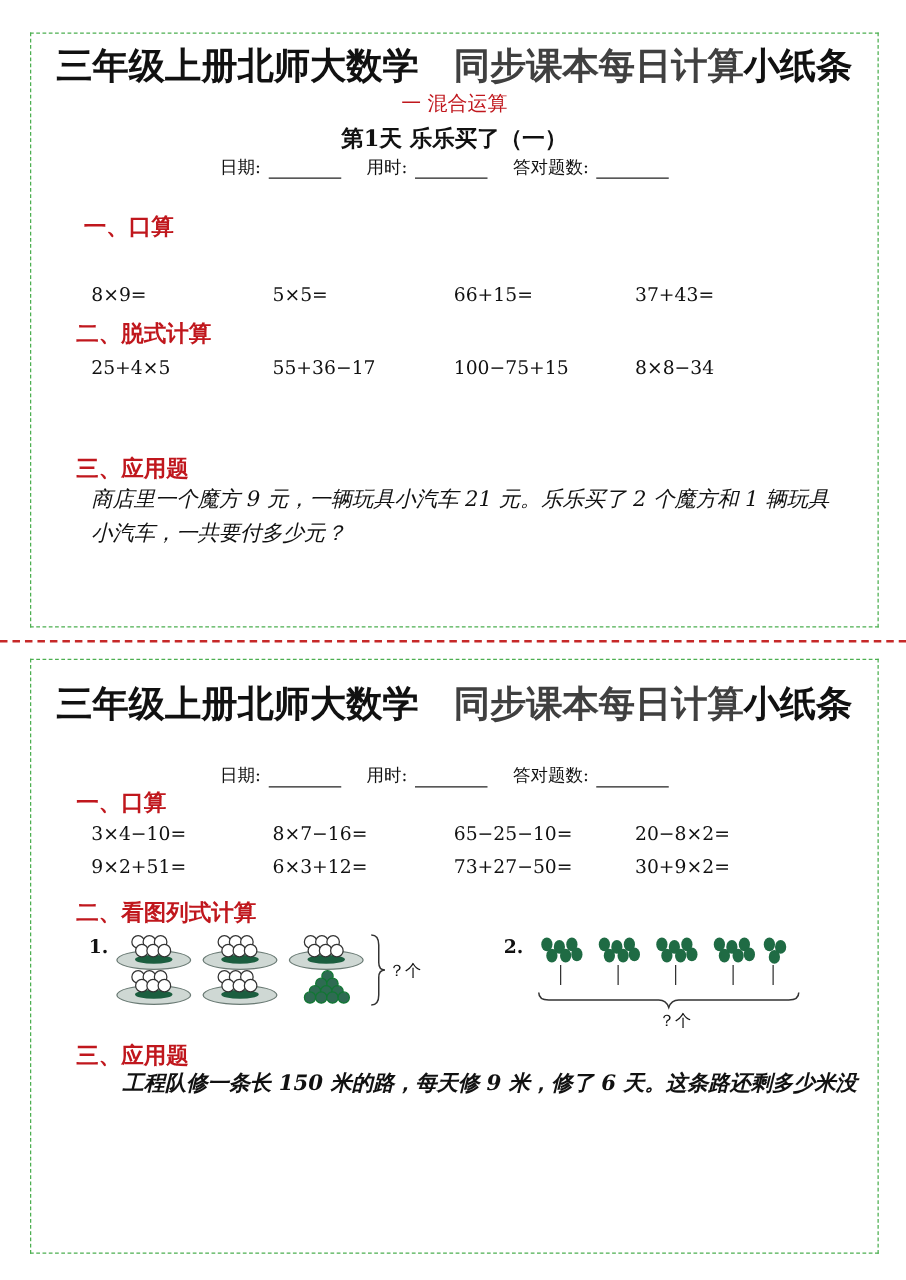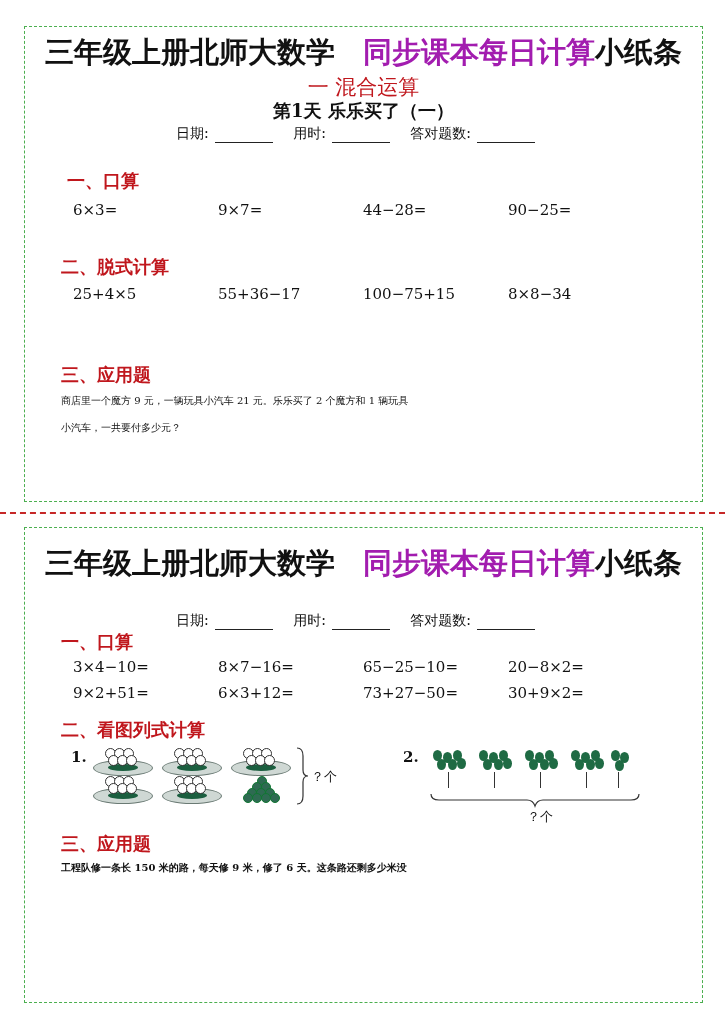--- a/index.html
+++ b/index.html
@@ -4,30 +4,30 @@
 <style>
   html, body { margin:0; padding:0; background:#ffffff; }
   body { width:725px; height:1024px; position:relative; overflow:hidden;
          font-family:"DejaVu Serif","Liberation Serif",serif; color:#111; }
   .card { position:absolute; left:24px; width:679px; border:1.5px dashed #4caf50; box-sizing:border-box; }
   #card1 { top:26px; height:476px; }
   #card2 { top:527px; height:476px; }
   .cutline { position:absolute; left:0; top:512px; width:725px; border-top:2px dashed #c62828; }
   .title { position:absolute; left:0; width:100%; text-align:center; font-weight:bold;
            font-size:29px; letter-spacing:0px; font-family:"DejaVu Sans","Liberation Sans",sans-serif; }
-  .title .red { color:#a21caf;margin-left:28px; }
-  .unit { position:absolute; left:0; width:100%; text-align:center; color:#c0171d; font-size:21px; }
+  .title .red { color:#404040;margin-left:28px; }
+  .unit { position:absolute; left:0; width:100%; text-align:center; color:#c0171d; font-size:16px; }
   .day { position:absolute; left:0; width:100%; text-align:center; font-size:18px; font-weight:bold; }
   .meta { position:absolute; left:0; width:100%; text-align:center; font-size:14px; }
   .meta .blank { display:inline-block; width:58px; border-bottom:1px solid #222; margin:0 16px 0 6px; height:14px; vertical-align:bottom; }
   .sec { position:absolute; color:#c0171d; font-weight:bold; font-size:18px; }
   .row { position:absolute; left:48px; width:600px; height:22px; font-size:15px; }
   .row span { position:absolute; top:0; white-space:nowrap; }
   .c0 { left:0; } .c1 { left:145px; } .c2 { left:290px; } .c3 { left:435px; }
-  .para { position:absolute; left:36px; width:600px; font-size:10px; line-height:27px; }
+  .para { position:absolute; left:48px; width:600px; font-size:17px; line-height:27px;font-style:italic; }
   .pic { position:absolute; }
   .plate { position:absolute; width:58px; height:14px; border-radius:50%; background:#cfd8d4; border:1px solid #6a7a74; }
   .plate::after { content:""; position:absolute; left:14px; top:3px; width:30px; height:7px; border-radius:50%; background:#1b5e3f; }
   .buns { position:absolute; width:34px; height:18px; z-index:2; }
   .bun { position:absolute; width:9px; height:9px; border-radius:50%; background:#fff; border:1px solid #333; }
   .pile { position:absolute; width:36px; height:24px; }
   .pile i { position:absolute; width:8px; height:8px; border-radius:50%; background:#2e6b52; border:1px solid #173; }
   .bouquet { position:absolute; width:36px; height:38px; }
   .bouquet i { position:absolute; width:9px; height:11px; border-radius:50%; background:#1f6b44; }
   .stem { position:absolute; bottom:0; left:17px; width:1px; height:16px; background:#333; }
@@ -43,25 +43,25 @@
   </div>
   <div class="unit" style="top:46px;">一   混合运算</div>
   <div class="day" style="top:72px;">第1天   乐乐买了（一）</div>
   <div class="meta" style="top:98px;">
     <span>日期:</span><span class="blank"></span>
     <span>用时:</span><span class="blank"></span>
     <span>答对题数:</span><span class="blank"></span>
   </div>
 
   <div class="sec" style="left:42px; top:142px;">一、口算</div>
-  <div class="row" style="top:174px;">
-    <span class="c0">6×3=</span>
-    <span class="c1">9×7=</span>
-    <span class="c2">44−28=</span>
-    <span class="c3">90−25=</span>
+  <div class="row" style="top:200px;">
+    <span class="c0">8×9=</span>
+    <span class="c1">5×5=</span>
+    <span class="c2">66+15=</span>
+    <span class="c3">37+43=</span>
   </div>
 
   <div class="sec" style="left:36px; top:228px;">二、脱式计算</div>
   <div class="row" style="top:258px;">
     <span class="c0">25+4×5</span>
     <span class="c1">55+36−17</span>
     <span class="c2">100−75+15</span>
     <span class="c3">8×8−34</span>
   </div>
 
@@ -218,16 +218,16 @@
         <span class="stem" style="left:9px"></span>
       </div>
 
     <svg style="position:absolute; left:28px; top:46px;" width="212" height="16">
       <path d="M2 2 Q2 8 10 8 L98 8 Q104 8 106 14 Q108 8 114 8 L202 8 Q210 8 210 2" fill="none" stroke="#333" stroke-width="1.2"></path>
     </svg>
     <div class="label-q" style="left:126px; top:62px;">？个</div>
   </div>
 
   <div class="sec" style="left:36px; top:304px;">三、应用题</div>
-  <div class="para" style="top:326px; font-weight:bold;">
+  <div class="para" style="top:326px; font-weight:bold;margin-left:25px;">
     <div>工程队修一条长 150 米的路，每天修 9 米，修了 6 天。这条路还剩多少米没</div>
   </div>
 </div>
 
 </body></html>

